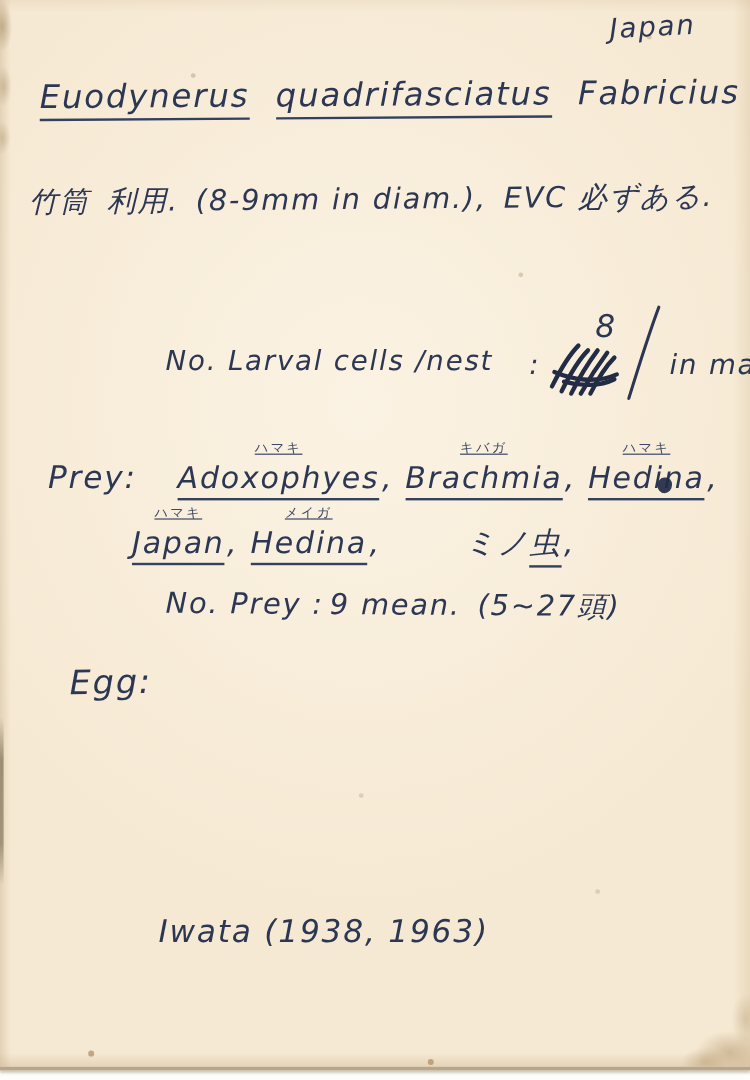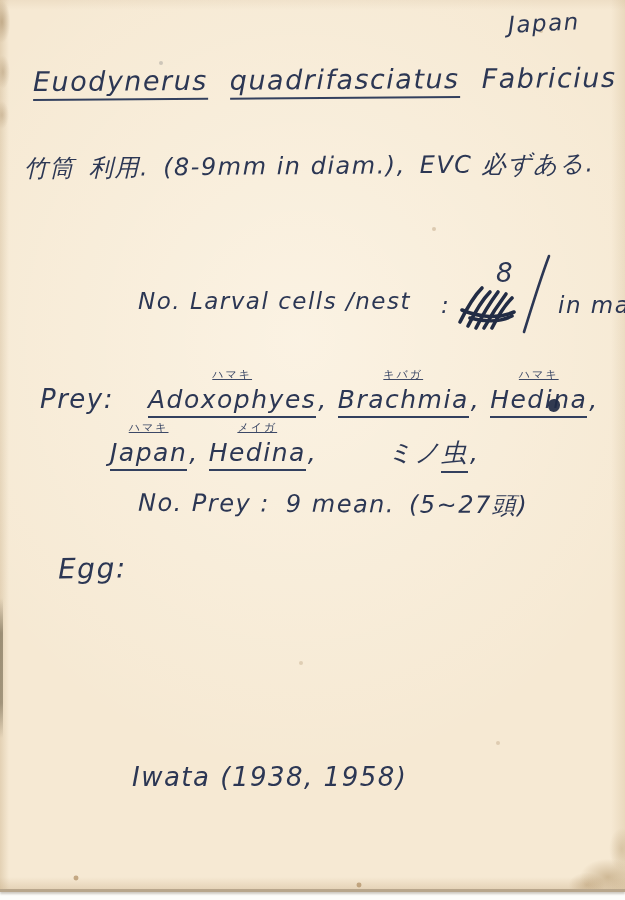--- a/index.html
+++ b/index.html
@@ -59,21 +59,21 @@
   .l-cells .colon{position:absolute;left:303px;top:4px;}
   .scribble{position:absolute;left:318px;top:-6px;}
   .sup8{position:absolute;left:358px;top:-30px;font-size:26px;}
   .slash{position:absolute;left:382px;top:-34px;}
   .l-cells .unit{position:absolute;left:420px;top:4px;}
   .l-prey1{top:384px;left:40px;font-size:25px;}
   .l-prey1 .label{display:inline-block;margin-right:34px;font-size:26px;}
   .l-prey2{top:436px;left:110px;font-size:25px;}
   .gap{display:inline-block;width:60px;}
   .l-count{top:488px;left:138px;font-size:24px;transform:rotate(0.4deg);}
-  .l-count .v{display:inline-block;margin-left:16px;}
+  .l-count .v{display:inline-block;margin-left:5px;}
   .l-count .r{display:inline-block;margin-left:14px;}
   .l-egg{top:552px;left:58px;font-size:28px;transform:rotate(-1deg);}
   .l-cite{top:762px;left:132px;font-size:26px;}
   svg{display:block;}
 </style>
 </head>
 <body>
 
 <div class="scan">
   <div class="card">
@@ -125,16 +125,16 @@
     <div class="hw l-prey2">
       <span class="w"><span class="fg">ハマキ</span><span class="ul">Japan</span></span><span class="cm">,</span><span class="w"><span class="fg">メイガ</span><span class="ul">Hedina</span></span><span class="cm">,</span><span class="gap"></span><span class="w"><span>ミノ</span><span class="ul">虫</span></span><span class="cm">,</span>
     </div>
 
     <div class="hw l-count">
       <span>No.  Prey :</span><span class="v">9 mean.</span><span class="r">(5~27頭)</span>
     </div>
 
     <div class="hw l-egg">Egg:</div>
 
-    <div class="hw l-cite">Iwata (1938, 1958)</div>
+    <div class="hw l-cite">Iwata (1938, 1963)</div>
 
   </div>
 </div>
 
 </body></html>

